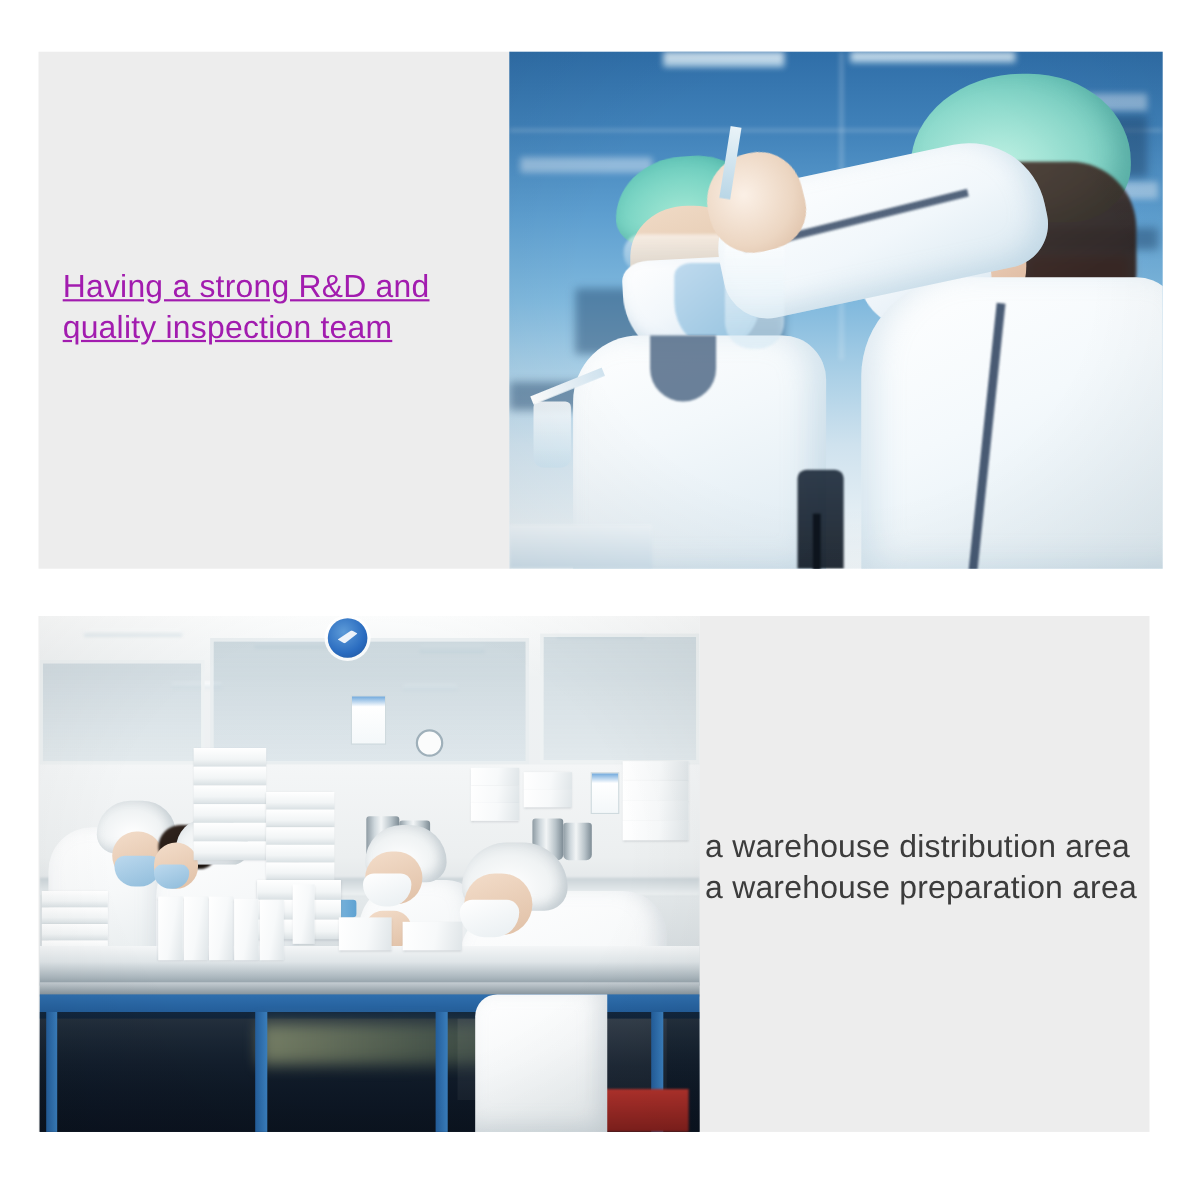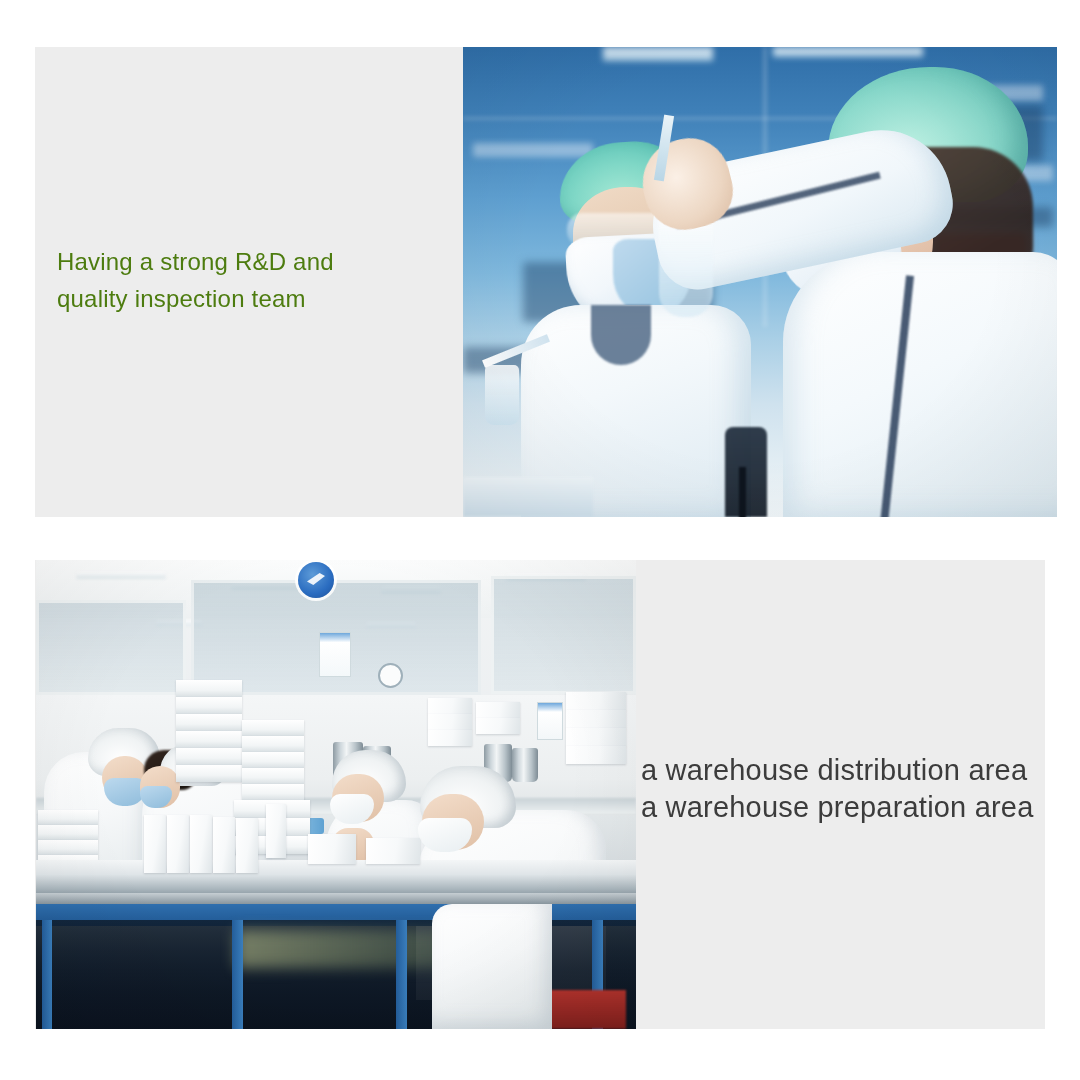--- a/index.html
+++ b/index.html
@@ -30,25 +30,26 @@
     left: 35px;
     top: 47px;
     width: 430px;
     height: 470px;
   }
   #top-caption {
     position: absolute;
     left: 57px;
     top: 243px;
     width: 400px;
-    font-size: 24px;
+    font-size: 29px;
     line-height: 37px;
-    color: #4d7c0f;
+    color: #a21caf;
     letter-spacing: 0.2px;
     white-space: pre-line;
+    text-decoration: underline;
   }
 
   #lab-photo {
     left: 463px;
     top: 47px;
     width: 594px;
     height: 470px;
     background:
       linear-gradient(180deg, #2f6ea8 0%, #3f80b8 14%, #5e9fd0 32%, #7fb8dd 48%, #a9cfe6 62%, #cfe2ee 76%, #e7f0f5 92%, #eef4f7 100%);
   }

